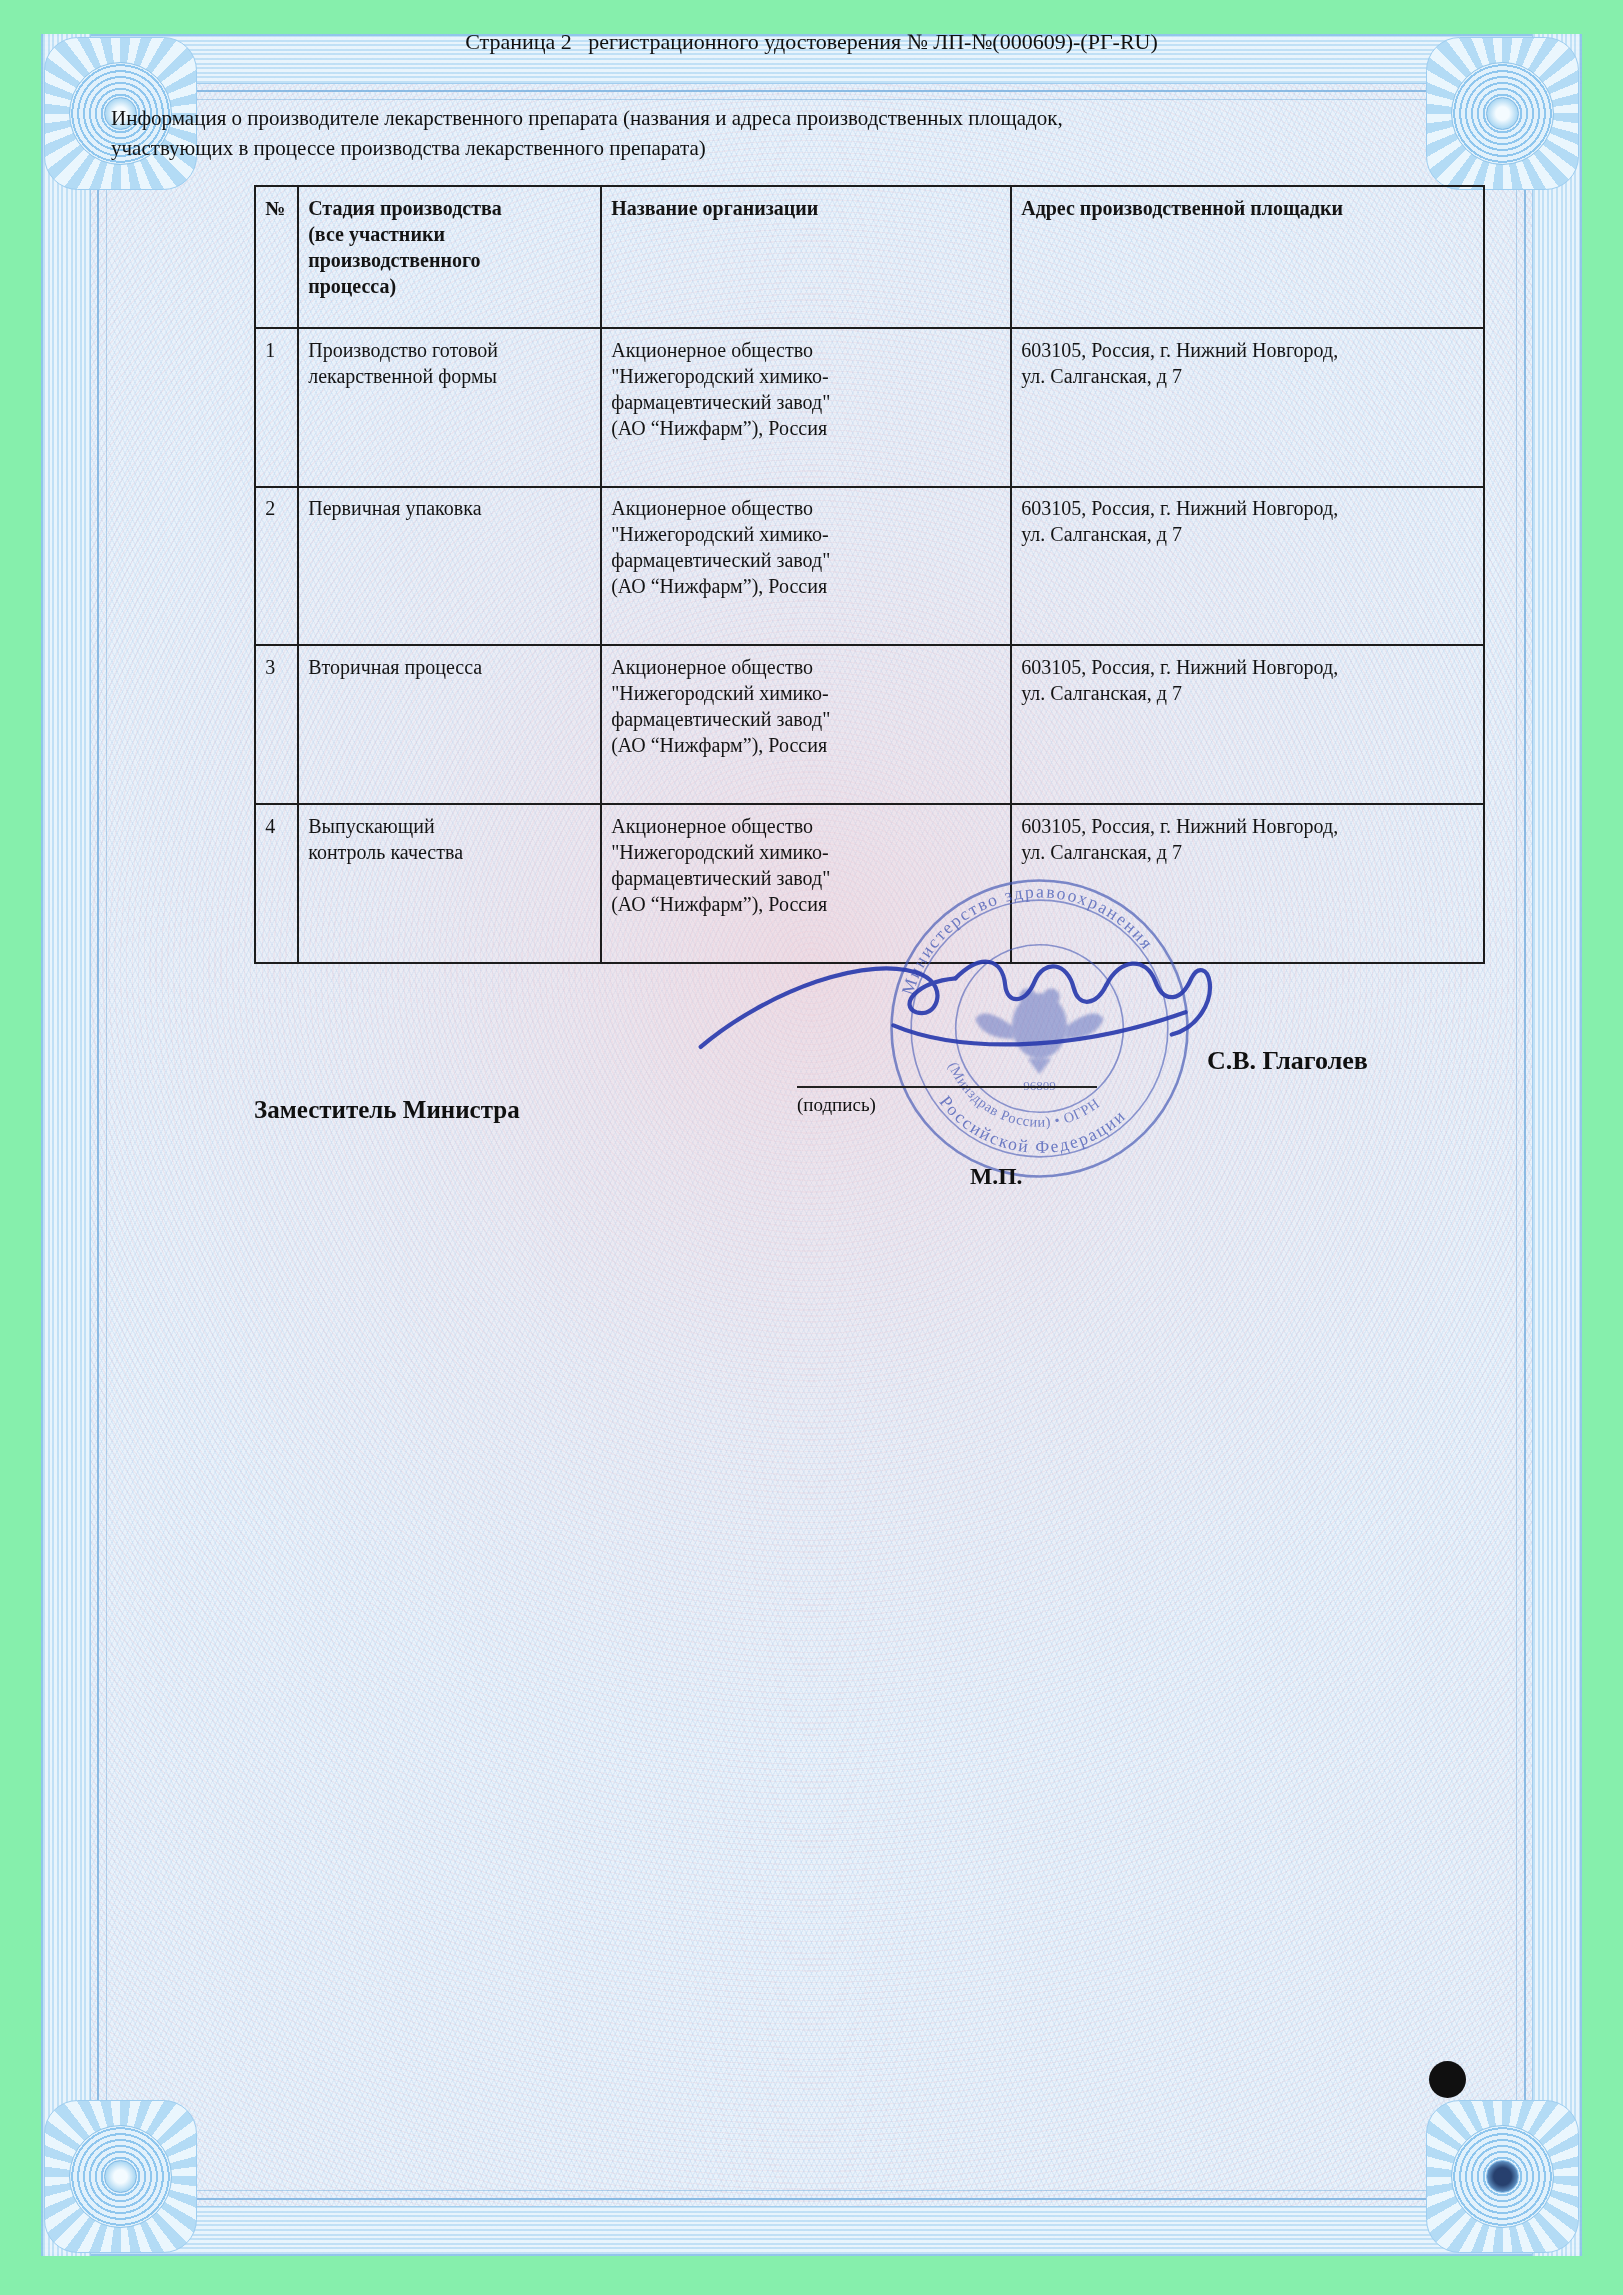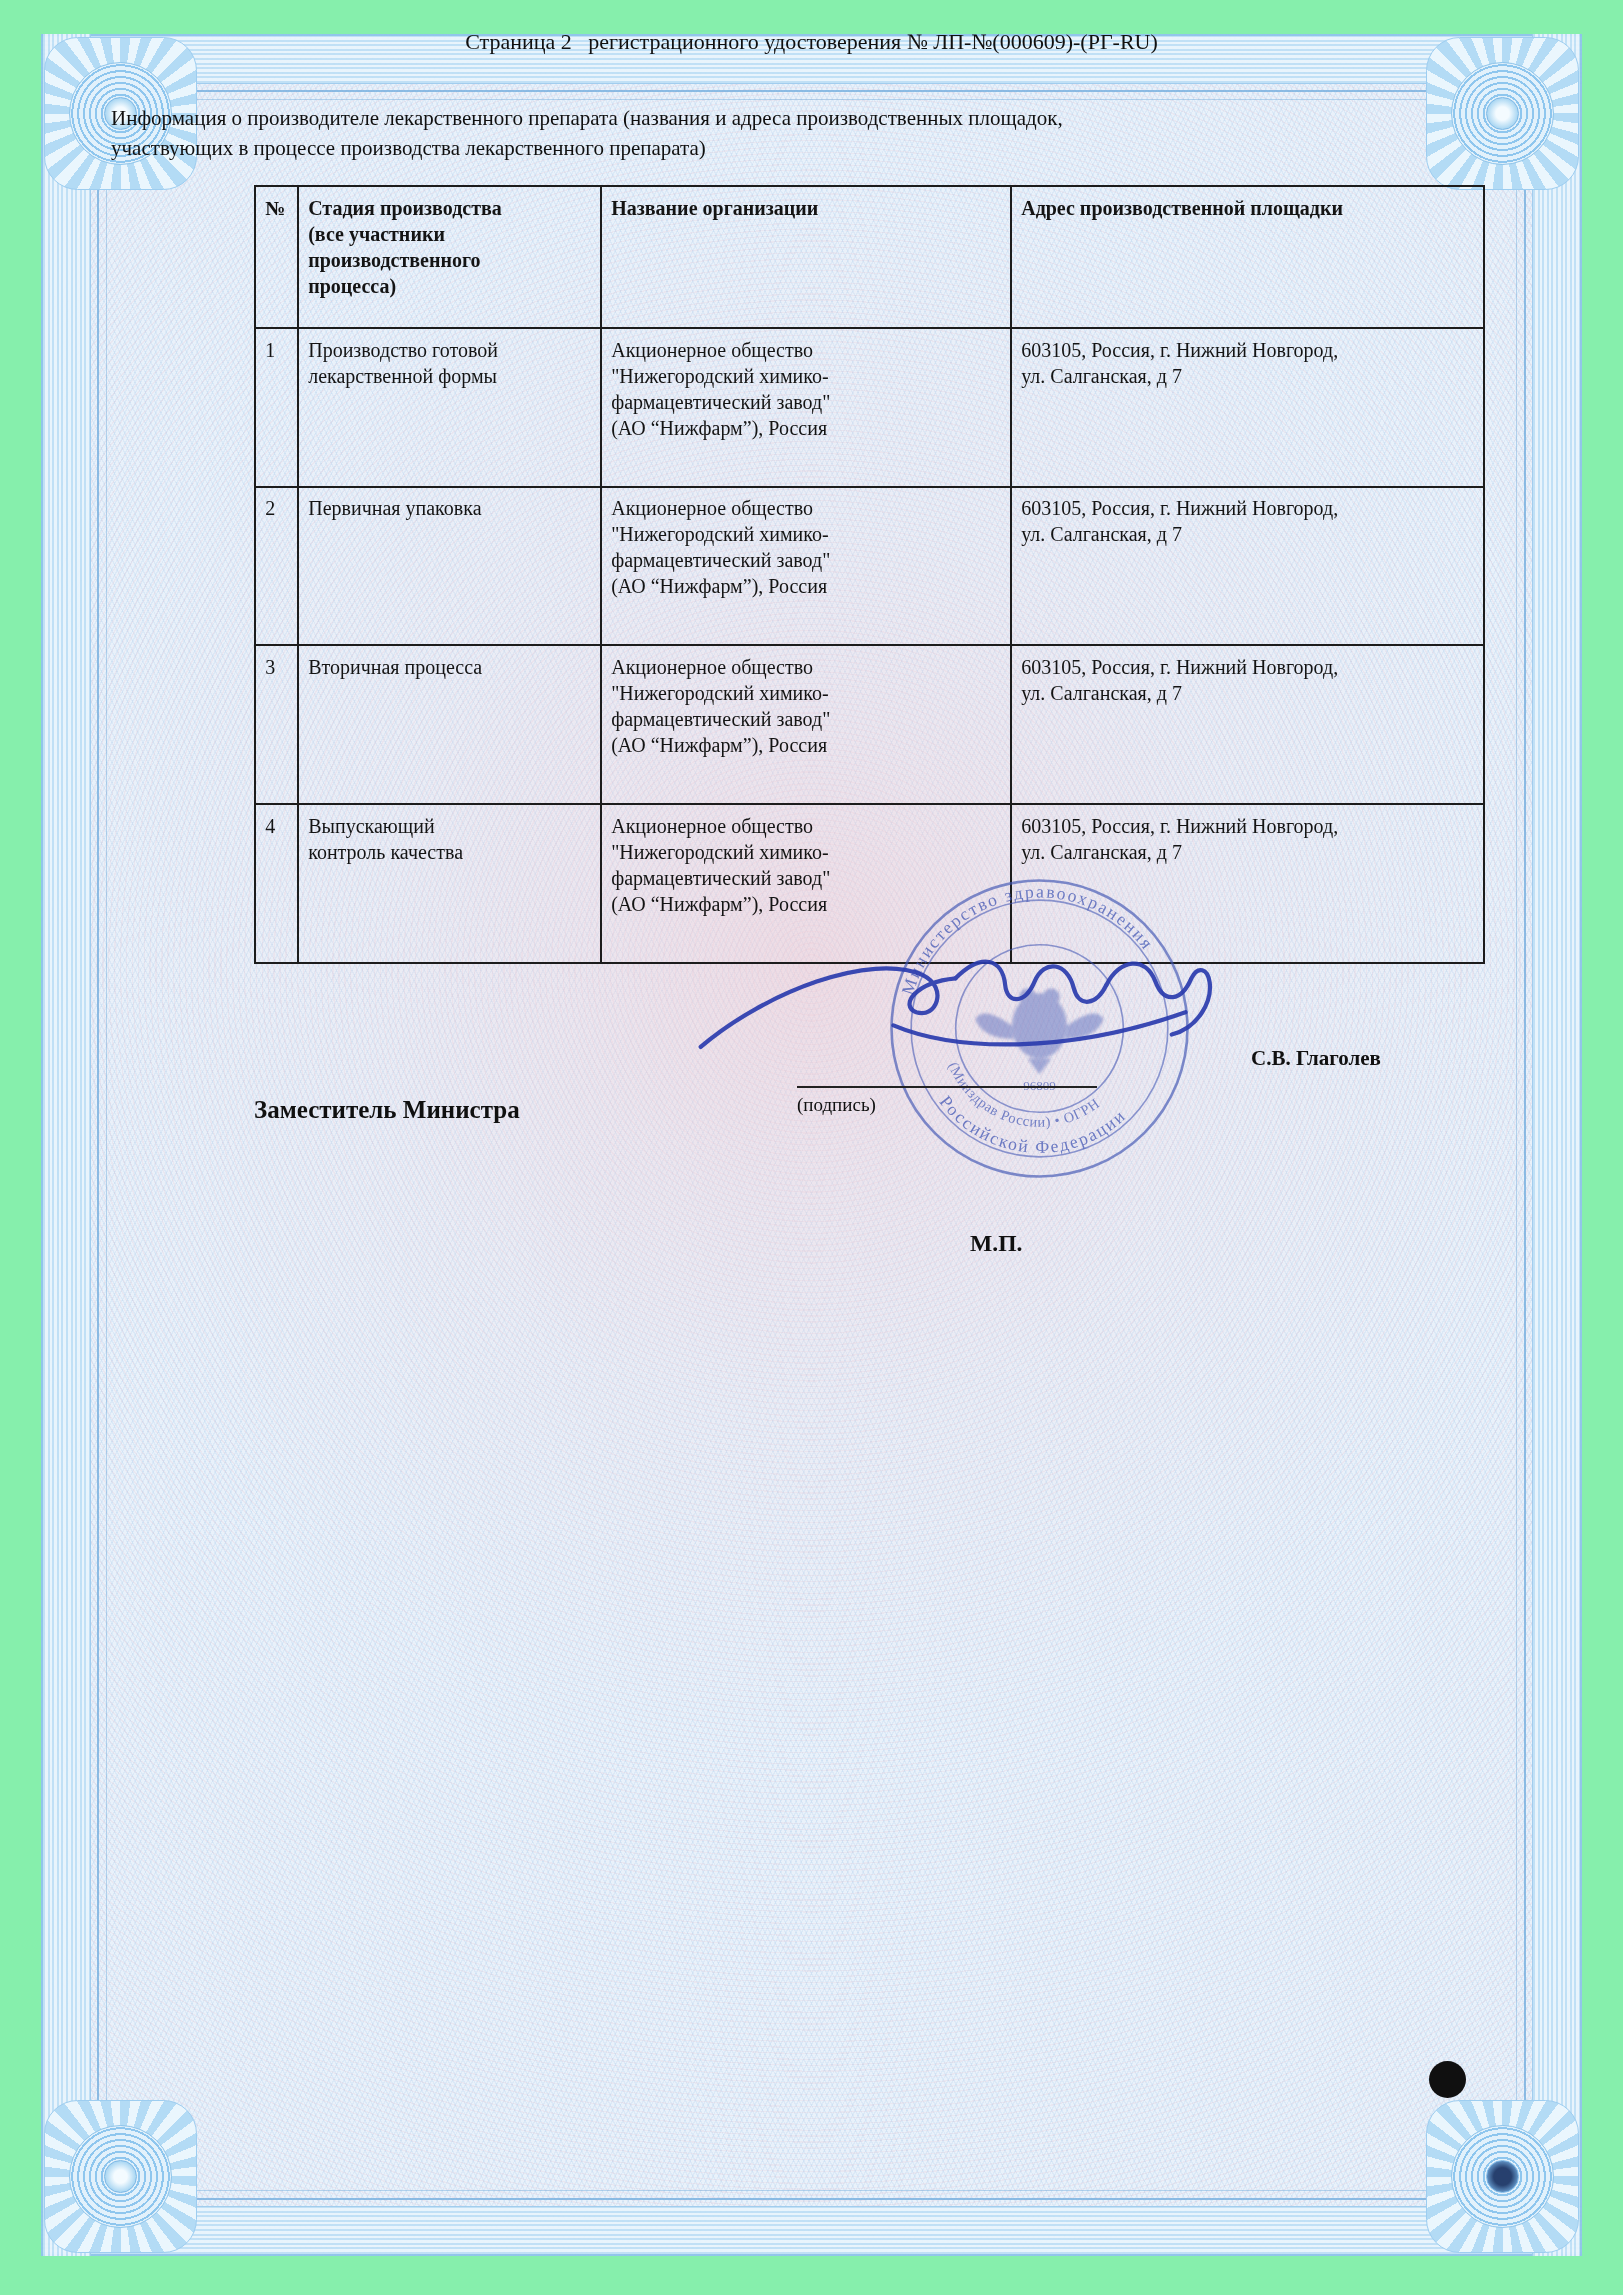--- a/index.html
+++ b/index.html
@@ -75,24 +75,24 @@
   }
   table.prod th,table.prod td{
     border:2px solid #1c1c1c;vertical-align:top;text-align:left;
     padding:7.9px 9.2px;font-size:20px;line-height:1.3;color:#141414;
     white-space:pre-line;background:transparent;
   }
   table.prod th{font-weight:bold;height:124px;}
   table.prod td{height:141px;}
   
   .sig-title{position:absolute;left:254px;top:1096px;font-size:25px;font-weight:bold;color:#101010;}
-  .sig-name{position:absolute;left:1251px;top:1046px;font-size:21px;font-weight:bold;color:#101010;text-align:right;}
+  .sig-name{position:absolute;left:1207px;top:1046px;font-size:26px;font-weight:bold;color:#101010;text-align:right;}
   .sig-line{position:absolute;left:797px;top:1086px;width:300px;height:2px;background:#222;}
   .sig-caption{position:absolute;left:797px;top:1094px;width:300px;text-align:left;font-size:19px;color:#101010;}
-  .seal-mark{position:absolute;left:970px;top:1230px;font-size:23.6px;font-weight:600;color:#101010;}
+  .seal-mark{position:absolute;left:970px;top:1163px;font-size:23.6px;font-weight:600;color:#101010;}
   .stamp-svg{position:absolute;left:885px;top:874px;width:309px;height:309px;opacity:.82;}
   .signature-svg{position:absolute;left:674px;top:913px;width:563px;height:196px;}
 </style>
 </head>
 <body>
 
 <div class="page">
 
   <div class="inner">
     <div class="band band-top"></div>

